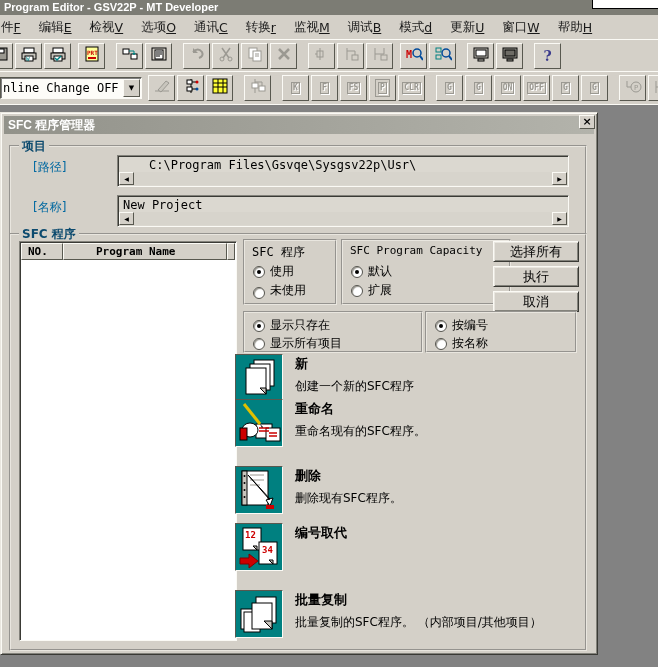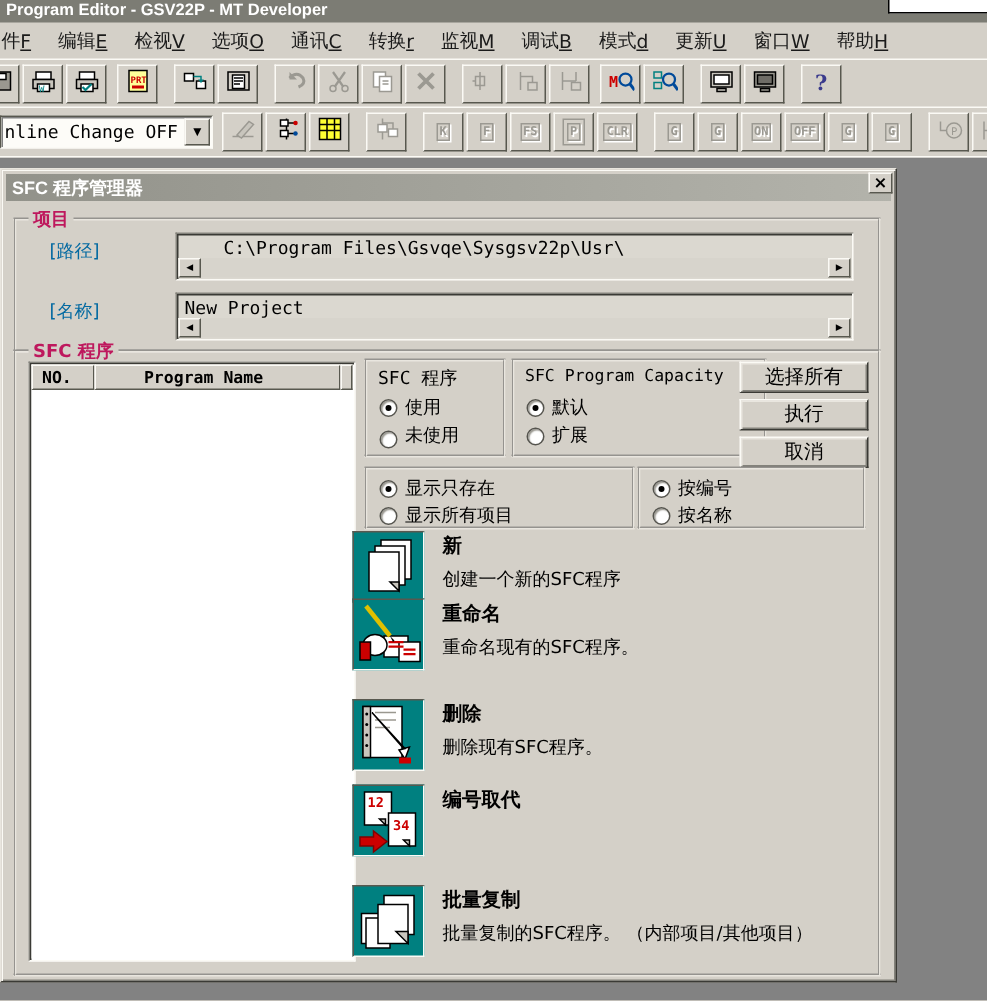--- a/index.html
+++ b/index.html
@@ -51,21 +51,21 @@
     box-shadow:inset 1px 1px 0 #fbfaf5, inset -1px -1px 0 #83827b; }
   .dlg-title { position:absolute; left:3px; top:3px; right:3px; height:18px;
     background:linear-gradient(to right,#92928a,#b3b3ab);
     color:#fff; font:bold 12px "Liberation Sans", sans-serif; line-height:18px; padding-left:4px; }
   .close-btn { position:absolute; right:2px; top:2px; width:16px; height:14px;
     background:#d4d0c8; border:1px solid; border-color:#fbfaf5 #58584f #58584f #fbfaf5;
     font:bold 11px "DejaVu Sans", sans-serif; color:#000; text-align:center; line-height:12px; }
 
   .groupbox { position:absolute; border:2px groove #e9e6df; }
   .gb-label { position:absolute; top:-9px; left:8px; background:#d4d0c8; padding:0 3px;
-    font:bold 12px "DejaVu Sans", sans-serif; color:#be185d; white-space:nowrap; }
+    font:bold 12px "DejaVu Sans", sans-serif; color:#0c4a6e; white-space:nowrap; }
 
   #gb-project { left:8px; top:32px; width:578px; height:90px; }
   .fld-label { position:absolute; font:12px "DejaVu Sans", sans-serif; color:#0369a1; }
   .edit-wrap { position:absolute; width:452px; height:32px; background:#dbd8d0;
     border:1px solid; border-color:#83827b #fbfaf5 #fbfaf5 #83827b;
     box-shadow:inset 1px 1px 0 #3a3a35; }
   .edit-text { height:17px; font:12px "DejaVu Sans Mono", monospace; color:#000;
     padding:2px 0 0 5px; white-space:nowrap; overflow:hidden; }
   .hscroll { position:absolute; left:1px; right:1px; bottom:1px; height:13px;
     background:#d7d4cc; display:flex; justify-content:space-between; }

